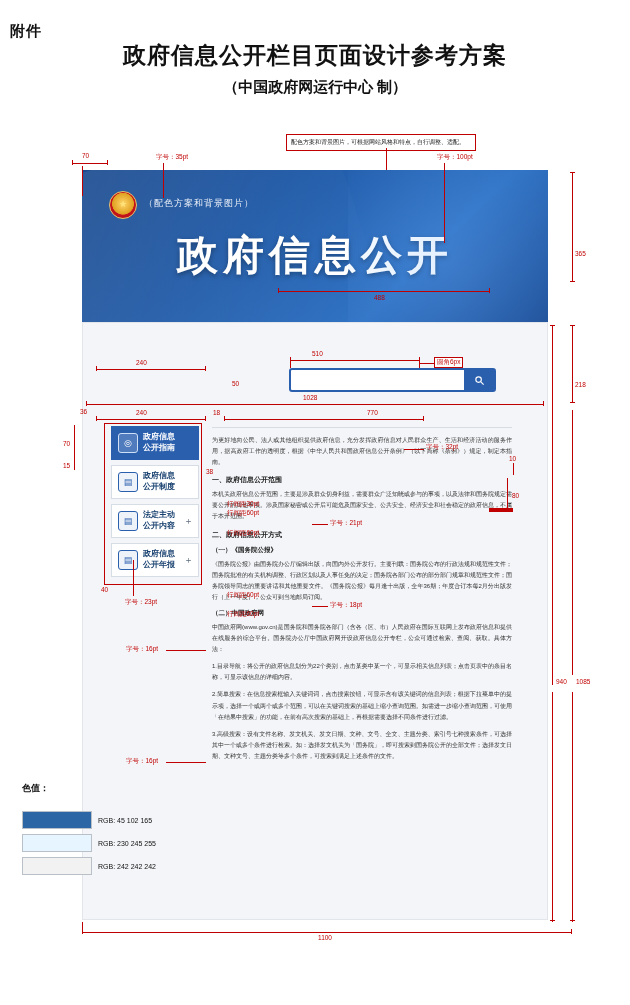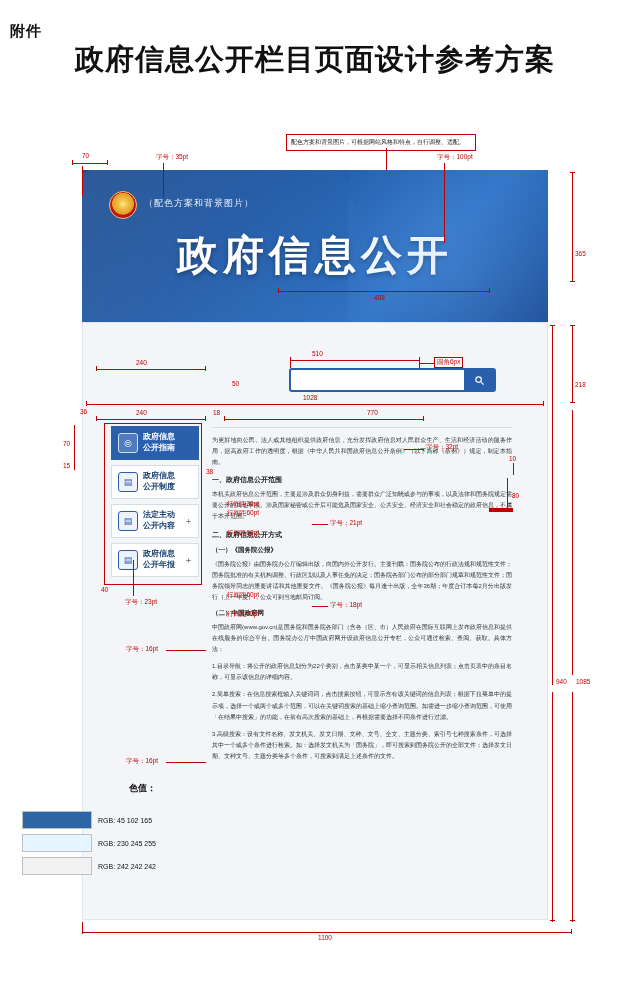--- a/index.html
+++ b/index.html
@@ -8,21 +8,21 @@
     background:#ffffff;
     font-family:"Liberation Sans","DejaVu Sans",sans-serif;
     color:#1a1a1a;
     position:relative;
     overflow:hidden;
   }
   .page{position:absolute;inset:0;}
 
   
   .attach{position:absolute;left:10px;top:22px;font-size:15px;font-weight:bold;color:#111;letter-spacing:1px;}
-  .doc-title{position:absolute;left:0;top:40px;width:630px;text-align:center;font-size:29px;font-weight:bold;color:#111;letter-spacing:1px;font-family:"Liberation Serif","DejaVu Serif",serif;}
+  .doc-title{position:absolute;left:0;top:40px;width:630px;text-align:center;font-size:23px;font-weight:bold;color:#111;letter-spacing:1px;font-family:"Liberation Serif","DejaVu Serif",serif;}
   .doc-sub{position:absolute;left:0;top:78px;width:630px;text-align:center;font-size:15px;font-weight:bold;color:#111;font-family:"Liberation Serif","DejaVu Serif",serif;}
 
   
   .note-box{
     position:absolute;left:286px;top:134px;width:190px;
     border:1px solid #c00000;background:#fff;
     font-size:6px;color:#222;padding:3px 4px;line-height:1.45;
     box-sizing:border-box;
   }
   .note-line{position:absolute;left:386px;top:148px;width:1px;height:42px;background:#c00000;}
@@ -94,41 +94,42 @@
   
   .article{position:absolute;left:130px;top:100px;width:300px;}
   .art-title{text-align:center;color:#c1272d;font-size:12px;font-weight:bold;letter-spacing:1px;}
   .art-rule{height:1px;background:#d8dde3;margin:5px 0 7px;}
   .art p{font-size:6px;line-height:1.85;color:#333;margin:0 0 6px;text-align:justify;}
   .art h3{font-size:7px;font-weight:bold;color:#222;margin:7px 0 4px;}
   .art h4{font-size:6.5px;font-weight:bold;color:#222;margin:6px 0 4px;}
 
   
   .colors{position:absolute;left:22px;top:782px;}
-  .colors .hd{font-size:9px;font-weight:bold;color:#111;margin-bottom:16px;text-align:right;}
+  .colors .hd{font-size:9px;font-weight:bold;color:#111;margin-bottom:16px;}
   .sw-row{display:flex;align-items:center;margin-bottom:5px;}
   .sw{width:68px;height:16px;border:1px solid #b9c0c8;}
   .sw-txt{font-size:7px;color:#111;margin-left:6px;white-space:nowrap;}
 
   
   .red{position:absolute;color:#c00000;font-size:6.5px;white-space:nowrap;}
   .hline{position:absolute;height:1px;background:#c00000;}
   .vline{position:absolute;width:1px;background:#c00000;}
   .tick{position:absolute;width:1px;height:5px;background:#c00000;}
   .htick{position:absolute;height:1px;width:5px;background:#c00000;}
   .redbox{position:absolute;border:1px solid #c00000;}
   .red-fill{position:absolute;background:#c00000;}
 </style>
 </head>
 <body>
 
 <div class="page">
 
   <div class="attach">附件</div>
   <div class="doc-title">政府信息公开栏目页面设计参考方案</div>
+  <div class="doc-sub">（中国政府网运行中心 制）</div>
 
   <div class="note-box">配色方案和背景图片，可根据网站风格和特点，自行调整、适配。</div>
   <div class="note-line"></div>
 
   <div class="banner">
     <div class="emblem">
         <div class="star">★</div>
       </div>
     <div class="org-name">（配色方案和背景图片）</div>
     <div class="banner-title">政府信息公开</div>

